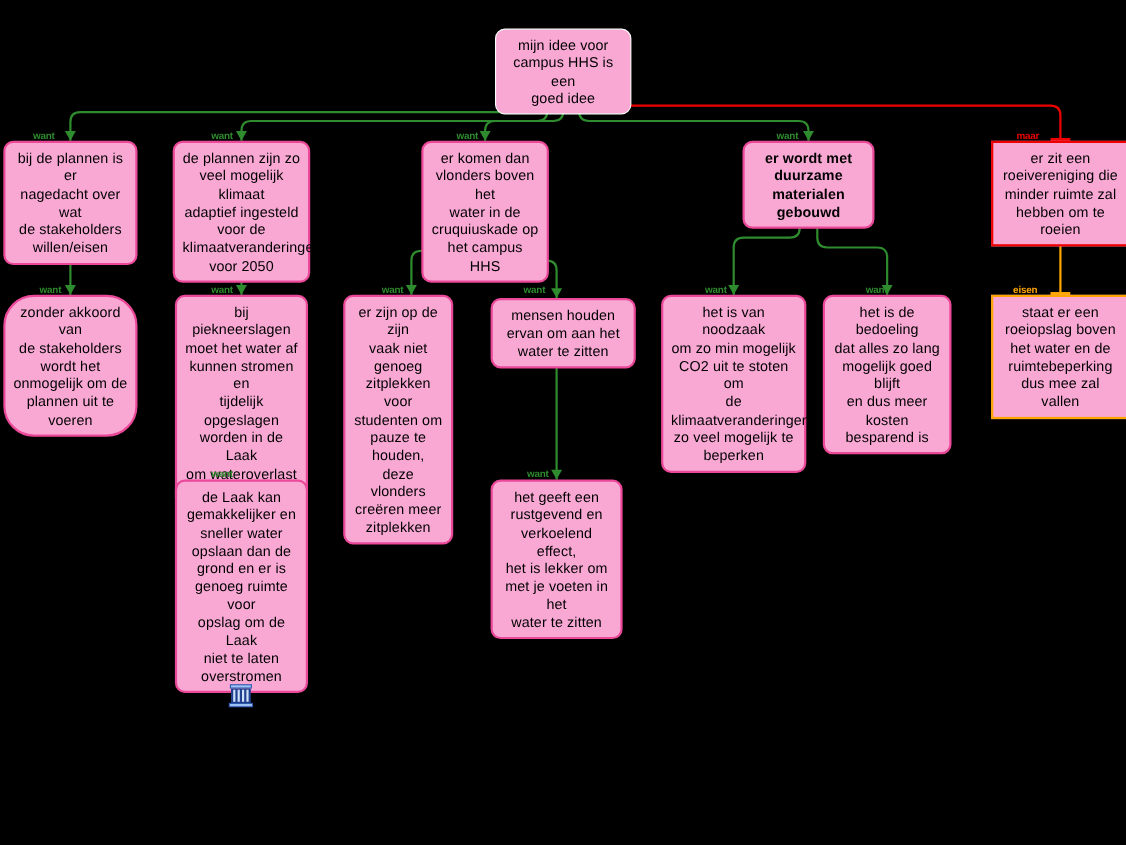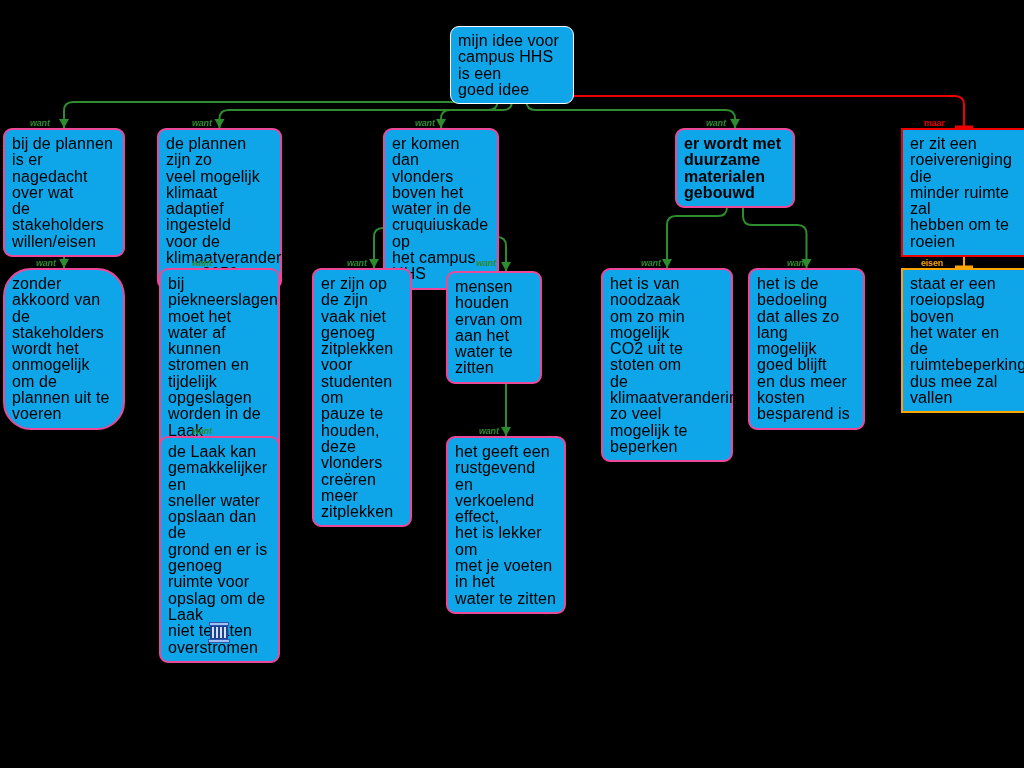--- a/index.html
+++ b/index.html
@@ -19,27 +19,28 @@
     position: absolute;
     left: 0;
     top: 0;
     width: 1024px;
     height: 768px;
     pointer-events: none;
   }
   .node {
     position: absolute;
     box-sizing: border-box;
-    background: #0ea5e9;
+    background: #f9a8d4;
     color: #000000;
-    font-size: 16px;
+    font-size: 13px;
     line-height: 16.3px;
     padding: 6px 7px 5px 7px;
     white-space: pre-line;
     letter-spacing: 0.1px;
+    text-align: center;
   }
   .node.claim {
     border: 2px solid #ec4899;
     border-radius: 9px;
   }
   .node.root {
     border: 1px solid #ffffff;
     border-radius: 9px;
   }
   .node.objection {
@@ -50,21 +51,21 @@
     border: 2px solid #ffa500;
     border-radius: 0;
   }
   .edge-label {
     position: absolute;
     font-size: 9px;
     font-weight: bold;
     letter-spacing: -0.2px;
     white-space: nowrap;
   }
-  .edge-label.want { color: #2e8b2e; font-style: italic; }
+  .edge-label.want { color: #2e8b2e; }
   .edge-label.maar { color: #ee0000; }
   .edge-label.echter { color: #ffa500; }
   #bank-icon {
     position: absolute;
     left: 205px;
     top: 618px;
     width: 28px;
     height: 28px;
   }
 </style>
@@ -156,21 +157,21 @@
 om wateroverlast
 tegen te gaan</div>
       <div class="node claim" style="left: 312px; top: 268px; width: 100px; min-height: 118px;">er zijn op de zijn
 vaak niet genoeg
 zitplekken voor
 studenten om
 pauze te houden,
 deze vlonders
 creëren meer
 zitplekken</div>
-      <div class="node claim" style="left: 446px; top: 271px; width: 96px; min-height: 46px;">mensen houden
+      <div class="node claim" style="left: 446px; top: 271px; width: 132px; min-height: 46px;">mensen houden
 ervan om aan het
 water te zitten</div>
       <div class="node claim" style="left: 601px; top: 268px; width: 132px; min-height: 106px;">het is van noodzaak
 om zo min mogelijk
 CO2 uit te stoten om
 de
 klimaatveranderingen
 zo veel mogelijk te
 beperken</div>
       <div class="node claim" style="left: 748px; top: 268px; width: 117px; min-height: 76px;">het is de bedoeling

